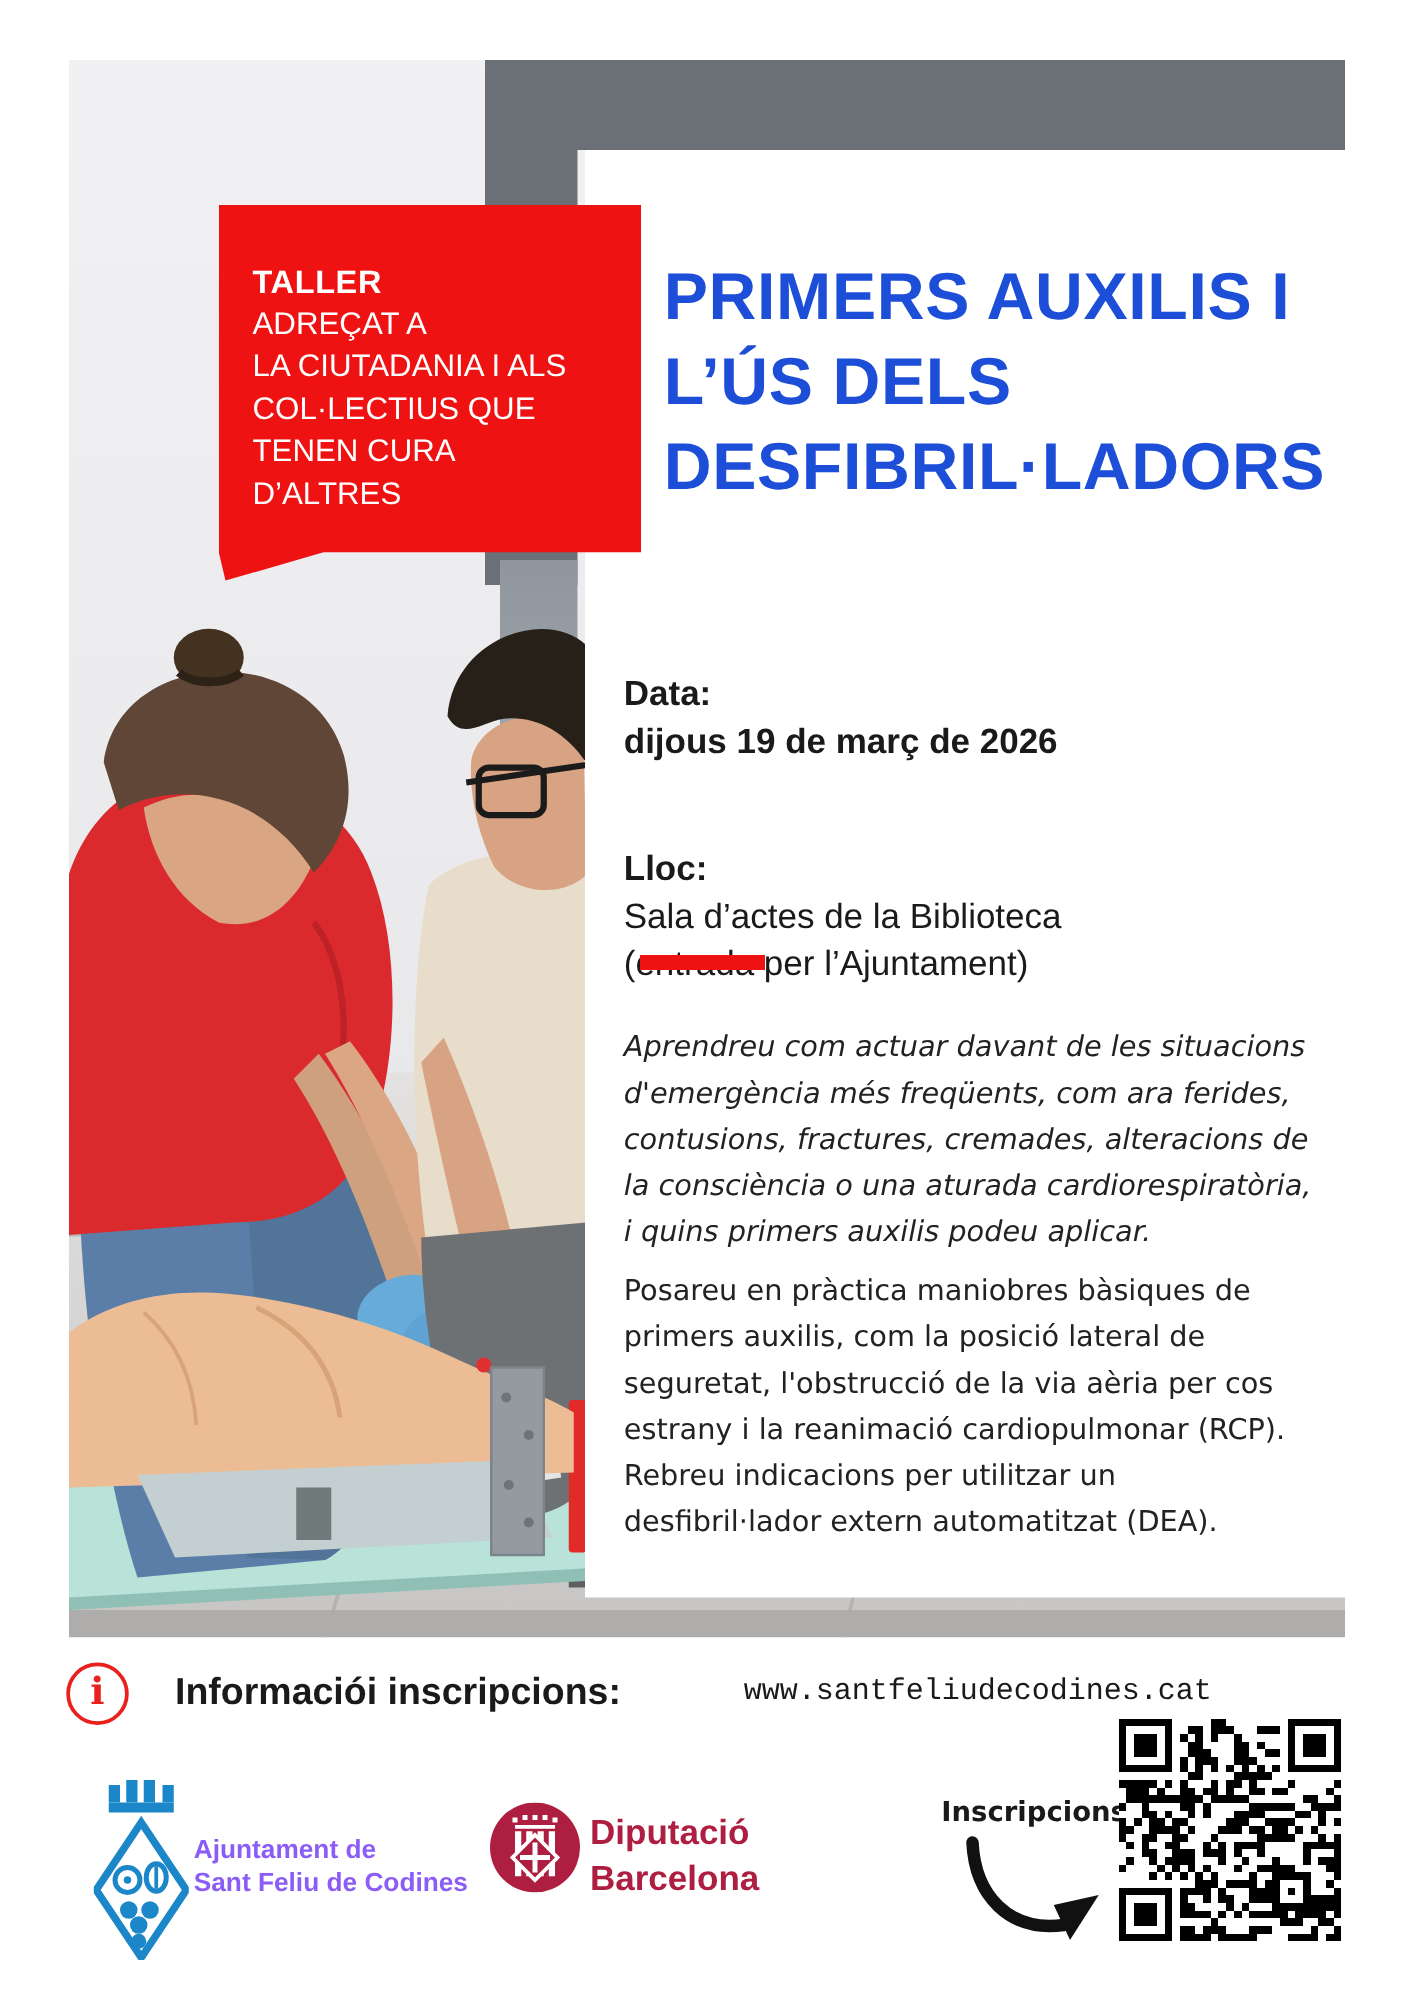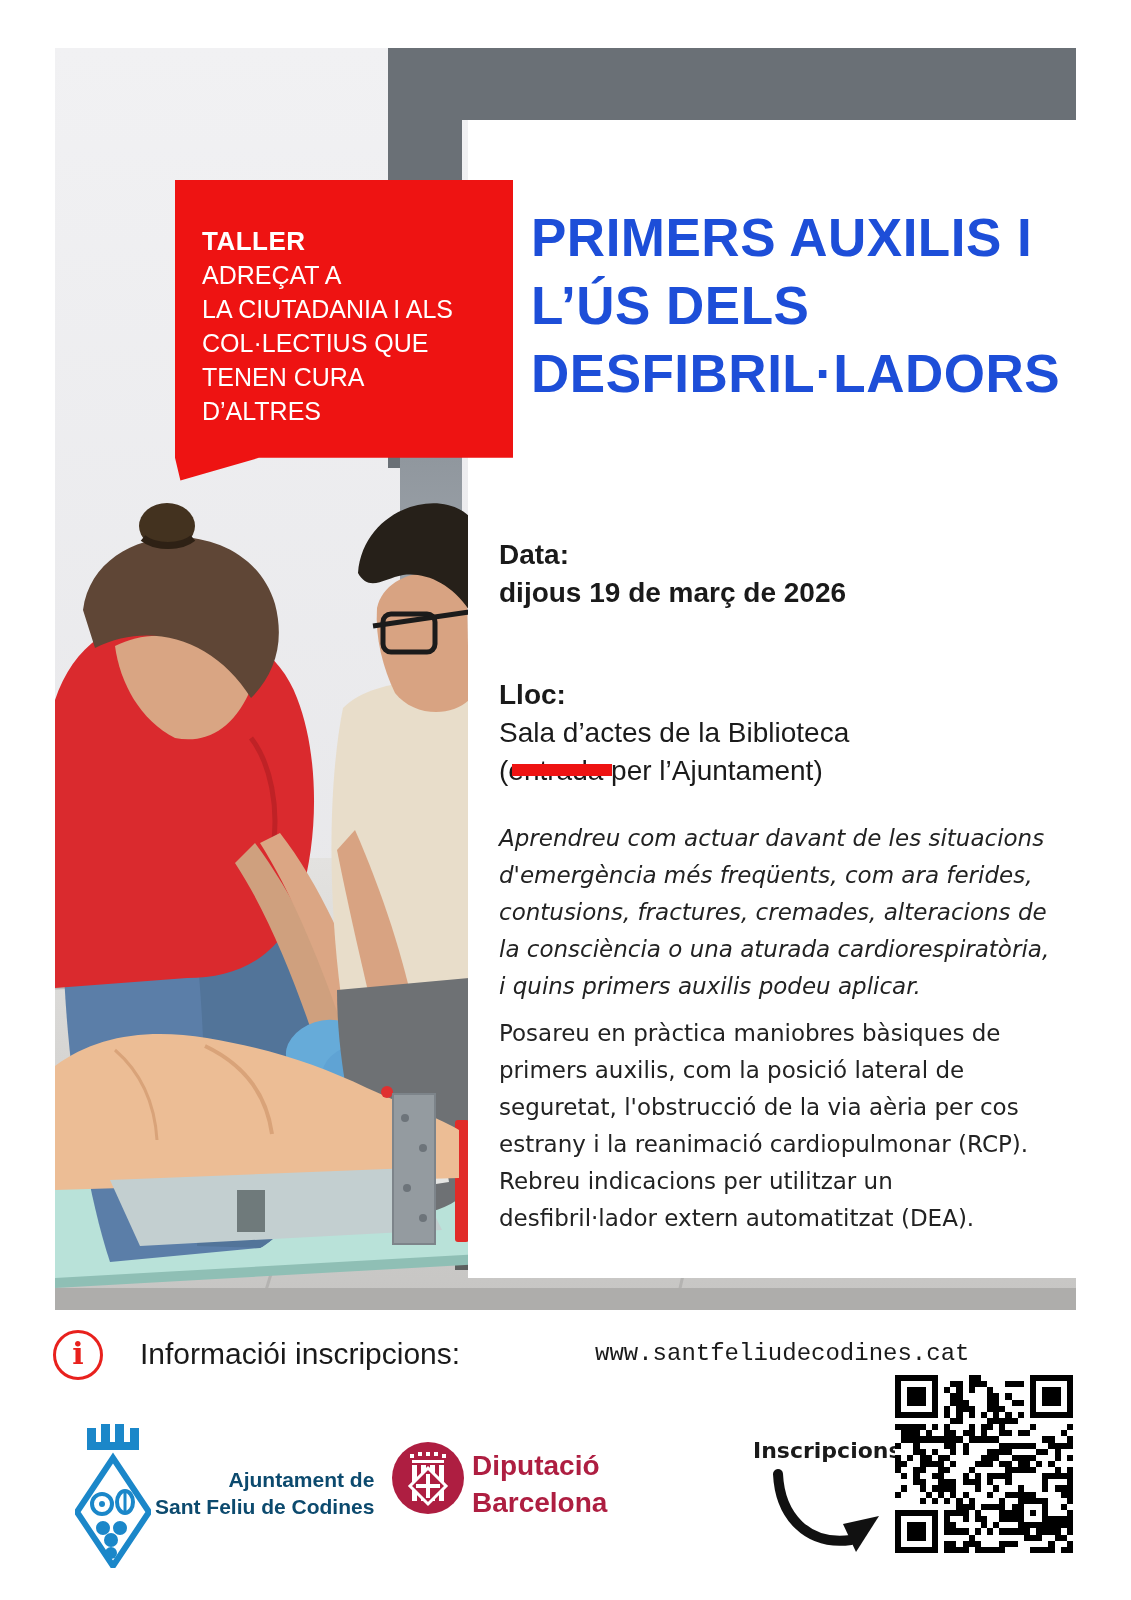--- a/index.html
+++ b/index.html
@@ -6,21 +6,21 @@
   .page{position:relative;width:1131px;height:1600px;background:#ffffff;overflow:hidden;
         font-family:"Liberation Sans",sans-serif;color:#1a1a1a;}
   .abs{position:absolute;}
 
   
   .photo{left:55px;top:48px;width:1021px;height:1262px;overflow:hidden;z-index:1;}
   
   .panel{left:468px;top:120px;width:608px;height:1158px;background:#ffffff;z-index:2;}
 
   
-  .bubble{left:175px;top:180px;width:338px;height:302px;background:#EE1312;z-index:5;
+  .bubble{left:175px;top:164px;width:338px;height:302px;background:#EE1312;z-index:5;
           clip-path:polygon(0% 0%,100% 0%,100% 92%,24.8% 92%,1.6% 99.5%,0% 92%);}
   .bubble-inner{position:absolute;left:27px;top:44px;color:#ffffff;}
   .bubble-tag{font-size:26px;font-weight:bold;letter-spacing:.5px;line-height:34px;}
   .bubble-lines{font-size:25px;line-height:34px;white-space:pre;}
 
   .title{left:531px;top:204px;z-index:6;color:#1d4ed8;font-weight:bold;font-size:53px;
          line-height:68px;white-space:pre;letter-spacing:.5px;}
 
   .details{left:499px;top:498px;z-index:6;font-size:28px;line-height:38px;}
   .detail{margin-bottom:26px;white-space:pre-line;}
@@ -31,24 +31,24 @@
 
   .para{left:499px;z-index:6;font-family:"DejaVu Sans",sans-serif;font-size:23px;
         line-height:37px;white-space:pre;color:#222222;}
   .para1{top:820px;font-style:italic;}
   .para2{top:1015px;}
 
   
   .info-icon{left:53px;top:1330px;width:44px;height:44px;border:3px solid #E8211D;border-radius:50%;
              z-index:6;color:#E8211D;font-family:"DejaVu Serif",serif;font-weight:bold;font-size:30px;
              text-align:center;line-height:42px;}
-  .info-label{left:140px;top:1337px;z-index:6;font-size:30px;font-weight:normal;}
+  .info-label{left:140px;top:1337px;z-index:6;font-size:30px;font-weight:bold;}
   .info-url{left:595px;top:1340px;z-index:6;font-size:24px;font-family:Liberation Mono, monospace;}
 
-  .aj-text{left:155px;top:1466px;z-index:6;color:#0c4a6e;font-weight:bold;font-size:21px;line-height:27px;text-align:right;}
+  .aj-text{left:155px;top:1466px;z-index:6;color:#8b5cf6;font-weight:bold;font-size:21px;line-height:27px;}
   .dip-text{left:472px;top:1447px;z-index:6;color:#AE1E41;font-weight:bold;font-size:28px;line-height:37px;}
   .inscripcions{left:753px;top:1438px;z-index:6;font-family:"DejaVu Sans",sans-serif;
                 font-weight:bold;font-size:22px;}
   svg{display:block;}
 </style>
 </head>
 <body>
 
 <div class="page">
 

